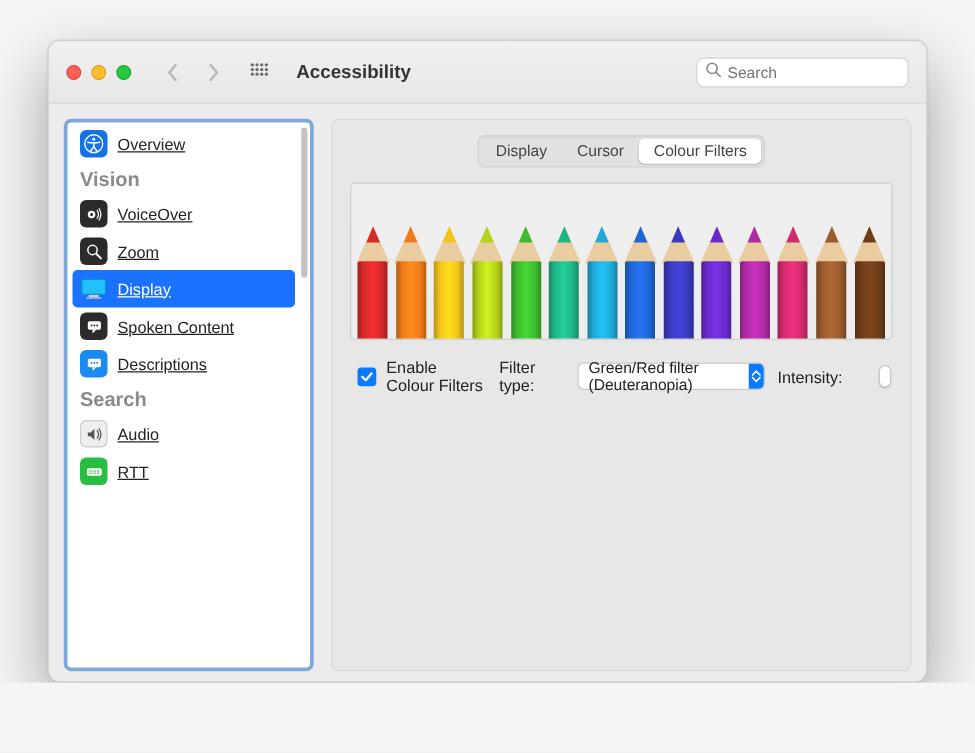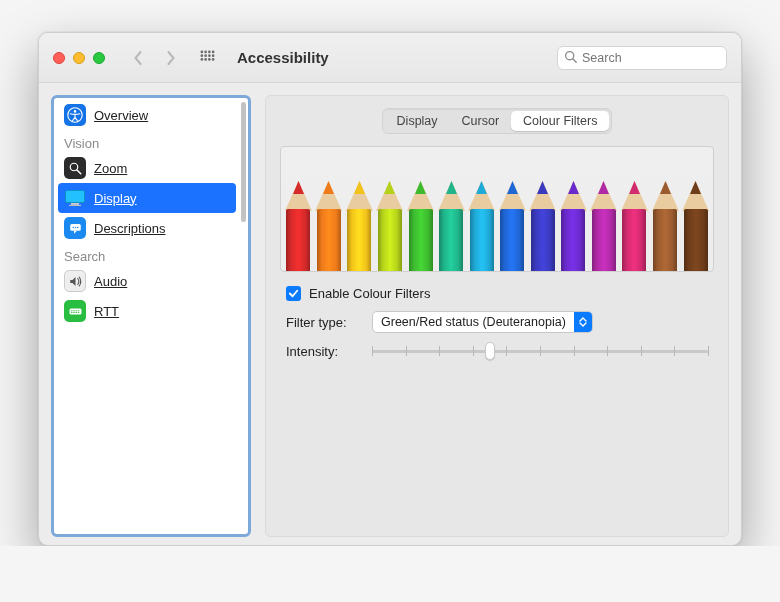--- a/index.html
+++ b/index.html
@@ -37,21 +37,21 @@
   
   .sidebar {
     width:200px; border:3px solid #7ca9d9; border-radius:6px; background:#fff;
     position:relative; overflow:hidden;
   }
   .sidebar-scroll { position:absolute; inset:0 8px 0 0; overflow:hidden; }
   .sb-list { padding:2px 4px 6px 4px; }
   .sb-row { display:flex; align-items:center; height:30px; gap:8px; padding:0 6px;
     border-radius:4px; font-size:13px; color:#222;text-decoration:underline; }
   .sb-row.selected { background:#1b72ff; color:#fff; }
-  .sb-header { font-size:13px; color:#8a8a8a; font-weight:400; padding:6px 6px 2px; }
+  .sb-header { font-size:16px; color:#8a8a8a; font-weight:700; padding:6px 6px 2px; }
   .sb-icon { width:22px; height:22px; border-radius:5px; display:flex;align-items:center;justify-content:center;
     flex:0 0 22px; color:#fff; font-size:12px; }
   .scrollbar { position:absolute; top:4px; right:2px; width:5px; height:120px;
     background:#c2c2c2; border-radius:3px; }
 
   
   .detail { flex:1; display:flex; flex-direction:column; min-width:0; }
   .group {
     flex:1; border:1px solid #d9d9d9; border-radius:6px; background:#e7e7e7;
     padding:12px 14px 16px; display:flex; flex-direction:column;
@@ -61,21 +61,21 @@
   .segmented .seg { padding:3px 12px; font-size:12.5px; color:#444; border-radius:5px; }
   .segmented .seg.active { background:#fff; box-shadow:0 1px 1px rgba(0,0,0,0.15); }
 
   .pencils { margin-top:12px; height:126px; border:1px solid #cfcfcf; border-radius:4px;
     background: linear-gradient(#efefef,#ededed); overflow:hidden; display:flex;
     align-items:flex-end; justify-content:space-around; padding:34px 2px 0; gap:0; }
   .pencil { width:27px; position:relative; height:100%; }
   .pencil .tip { position:absolute; top:0; left:0; right:0; height:30px; display:block; }
   .pencil .body { position:absolute; top:28px; bottom:0; left:1.5px; right:1.5px; border-radius:2px 2px 0 0; }
 
-  .form { margin-top:14px; display:flex; flex-direction:column; gap:10px; padding:0 6px; }
+  .form { margin-top:14px; display:flex; gap:10px; padding:0 6px; }
   .row { display:flex; align-items:center; gap:8px; font-size:13px; color:#222; }
   .chk { width:15px; height:15px; border-radius:3px; background:#0a7bff; display:flex;align-items:center;justify-content:center; flex:0 0 15px;}
   .chk svg { width:11px;height:11px; color:#fff; }
   .label-col { width:78px; text-align:left; }
   .select { display:flex; align-items:center; height:22px; border:1px solid #c9c9c9; border-radius:5px;
     background:#fff; padding-left:8px; font-size:12.5px; color:#222; position:relative; }
   .select .knob { width:18px; align-self:stretch; background:#0a7bff; border-radius:0 4px 4px 0;
     display:flex; flex-direction:column; align-items:center; justify-content:center; margin-left:8px; }
   .select .knob svg { width:8px; height:5px; color:#fff; display:block; }
   .slider { flex:1; height:16px; position:relative; }
@@ -154,20 +154,30 @@
                   <circle cx="10" cy="10" r="9" fill="none" stroke="#fff" stroke-width="1.4"></circle>
                   <circle cx="10" cy="5.5" r="1.6" fill="#fff"></circle>
                   <path d="M4 8.5 Q10 10 16 8.5 M10 9 V13 M10 13 L7 17 M10 13 L13 17" stroke="#fff" stroke-width="1.4" fill="none" stroke-linecap="round"></path>
                 </svg>
             </div>
             <span>Overview</span>
           </div>
 
           <div class="sb-header">Vision</div>
 
+          <div class="sb-row">
+            <div class="sb-icon" style="background:#2b2b2b">
+              <svg viewBox="0 0 20 20" width="15" height="15">
+                  <circle cx="7" cy="10" r="4" fill="#fff"></circle>
+                  <circle cx="7" cy="10" r="1.6" fill="#2b2b2b"></circle>
+                  <path d="M13 6 Q16 10 13 14 M15 4 Q19 10 15 16" stroke="#fff" stroke-width="1.4" fill="none" stroke-linecap="round"></path>
+                </svg>
+            </div>
+            <span>VoiceOver</span>
+          </div>
 
           <div class="sb-row">
             <div class="sb-icon" style="background:#2b2b2b">
               <svg viewBox="0 0 20 20" width="15" height="15">
                   <circle cx="8" cy="8" r="5" fill="none" stroke="#fff" stroke-width="1.6"></circle>
                   <line x1="12" y1="12" x2="17" y2="17" stroke="#fff" stroke-width="2" stroke-linecap="round"></line>
                 </svg>
             </div>
             <span>Zoom</span>
           </div>
@@ -176,20 +186,32 @@
             <div class="sb-icon" style="background:transparent">
               <svg viewBox="0 0 22 18" width="22" height="18">
                   <rect x="1.5" y="1.5" width="19" height="12" rx="1.5" fill="#23c0ff" stroke="#0a94c9" stroke-width="1"></rect>
                   <rect x="7" y="14" width="8" height="1.8" fill="#cfcfcf"></rect>
                   <rect x="5" y="15.8" width="12" height="1.2" fill="#bfbfbf"></rect>
                 </svg>
             </div>
             <span>Display</span>
           </div>
 
+          <div class="sb-row">
+            <div class="sb-icon" style="background:#2b2b2b">
+              <svg viewBox="0 0 20 20" width="15" height="15">
+                  <rect x="3" y="4" width="14" height="9" rx="2" fill="#fff"></rect>
+                  <path d="M8 13 L8 17 L12 13" fill="#fff"></path>
+                  <circle cx="7" cy="8.5" r="1" fill="#2b2b2b"></circle>
+                  <circle cx="10" cy="8.5" r="1" fill="#2b2b2b"></circle>
+                  <circle cx="13" cy="8.5" r="1" fill="#2b2b2b"></circle>
+                </svg>
+            </div>
+            <span>Spoken Content</span>
+          </div>
 
           <div class="sb-row">
             <div class="sb-icon" style="background:#1b8af0">
               <svg viewBox="0 0 20 20" width="15" height="15">
                   <rect x="3" y="4" width="14" height="9" rx="2" fill="#fff"></rect>
                   <path d="M8 13 L8 17 L12 13" fill="#fff"></path>
                   <circle cx="7" cy="8.5" r="1" fill="#1b8af0"></circle>
                   <circle cx="10" cy="8.5" r="1" fill="#1b8af0"></circle>
                   <circle cx="13" cy="8.5" r="1" fill="#1b8af0"></circle>
                 </svg>
@@ -348,21 +370,21 @@
               <svg viewBox="0 0 12 12">
                   <path d="M2 6 L5 9 L10 3" fill="none" stroke="#fff" stroke-width="2" stroke-linecap="round" stroke-linejoin="round"></path>
                 </svg>
             </div>
             <span>Enable Colour Filters</span>
           </div>
 
           <div class="row">
             <span class="label-col">Filter type:</span>
             <div class="select">
-              <span>Green/Red status (Deuteranopia)</span>
+              <span>Green/Red filter (Deuteranopia)</span>
               <div class="knob">
                 <svg viewBox="0 0 8 5">
                     <path d="M1 4 L4 1 L7 4" fill="none" stroke="#fff" stroke-width="1.4" stroke-linecap="round"></path>
                   </svg>
                 <svg viewBox="0 0 8 5">
                     <path d="M1 1 L4 4 L7 1" fill="none" stroke="#fff" stroke-width="1.4" stroke-linecap="round"></path>
                   </svg>
               </div>
             </div>
           </div>

